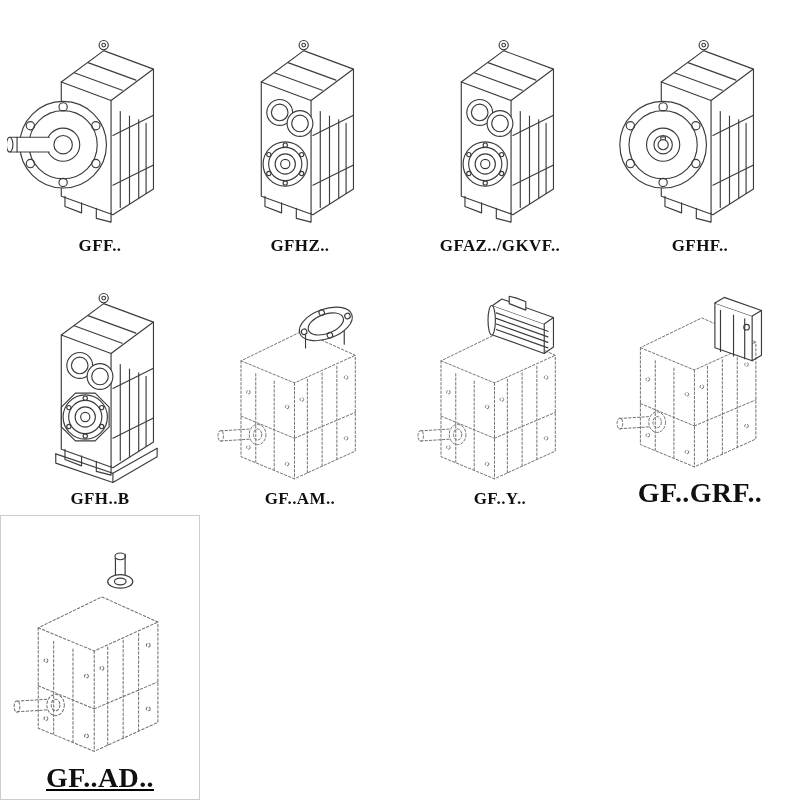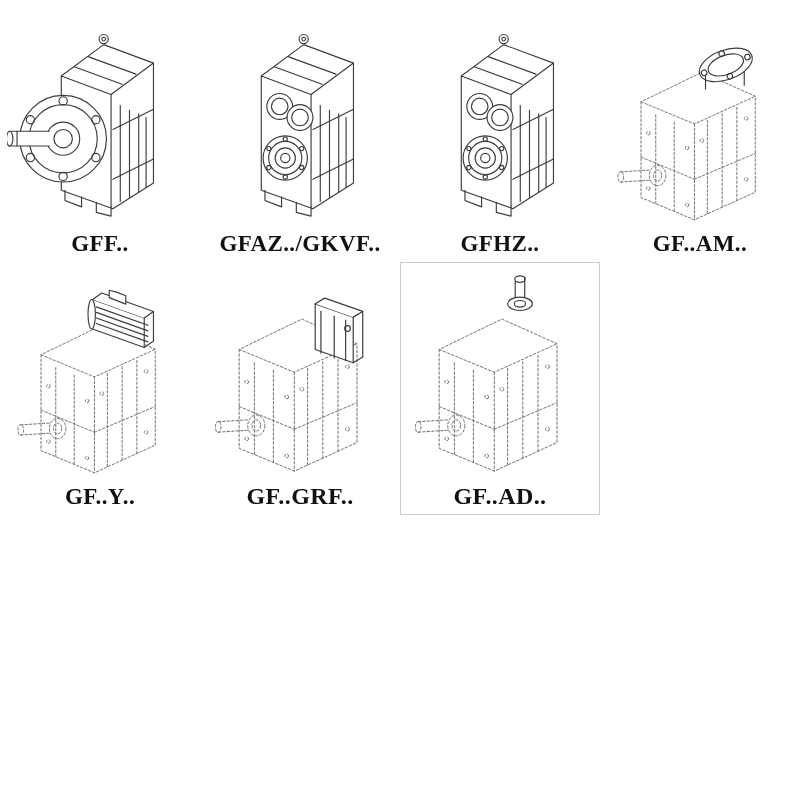--- a/index.html
+++ b/index.html
@@ -11,45 +11,45 @@
     display: grid;
     grid-template-columns: repeat(4, 200px);
     grid-template-rows: 262px 253px 285px;
     width: 800px; height: 800px;
   }
   figure.cell {
     margin: 0; padding: 0 0 6px 0;
     display: flex; flex-direction: column;
     align-items: center; justify-content: flex-end;
   }
-  figure.cell.boxed { box-shadow: inset 0 0 0 1px #cccccc; }
+  figure.cell.boxed { box-shadow: inset 0 0 0 1px #cccccc; text-decoration: underline; }
   svg.drawing {
     width: 186px; height: 212px; display: block;
     fill: none;
     stroke: #3c3c3c;
     stroke-width: 1.25;
     stroke-linejoin: round;
     stroke-linecap: round;
   }
   svg.drawing.big { width: 196px; height: 222px; }
   use.dash {
     stroke: #6f6f6f;
     stroke-width: 1.05;
     stroke-dasharray: 2.6 2.1;
   }
   figcaption.label {
     font-weight: bold;
-    font-size: 23px;
+    font-size: 17px;
     letter-spacing: 0.4px;
     color: #101010;
     line-height: 1.1;
     margin-top: 2px;
     white-space: nowrap;
   }
-  figcaption.label.lg { font-size: 24px; }
+  figcaption.label.lg { font-size: 28px; }
   .defs-holder { position: absolute; width: 0; height: 0; overflow: hidden; }
 </style>
 </head>
 <body>
 
 <svg class="defs-holder" aria-hidden="true">
   <defs>
 
     <g id="gHousingA">
       <path d="M58,64 L104,30 L158,50 L158,180 L114,208 L58,188 Z"></path>
@@ -215,34 +215,54 @@
       </svg>
       <figcaption class="label">GFF..</figcaption>
     </figure>
 
     <figure class="cell">
       <svg class="drawing" viewBox="0 0 200 230">
         <use href="#gHousingA"></use>
         <use href="#gBoresTop"></use>
         <use href="#gBoreLow"></use>
       </svg>
-      <figcaption class="label">GFAZ../GKVF..</figcaption>
+      <figcaption class="label">GFHZ..</figcaption>
     </figure>
 
     <figure class="cell">
       <svg class="drawing" viewBox="0 0 200 230">
         <use href="#gHousingA"></use>
         <use href="#gBoresTop"></use>
         <use href="#gBoreLow"></use>
       </svg>
-      <figcaption class="label">GFHZ..</figcaption>
-    </figure>
-
-
-
+      <figcaption class="label">GFAZ../GKVF..</figcaption>
+    </figure>
+
+    <figure class="cell">
+      <svg class="drawing" viewBox="0 0 200 230">
+        <use href="#gHousingA"></use>
+        <g transform="translate(60,132)">
+          <use href="#gFlange"></use>
+          <use href="#gHollow"></use>
+        </g>
+      </svg>
+      <figcaption class="label">GFHF..</figcaption>
+    </figure>
+
+
+    <figure class="cell">
+      <svg class="drawing" viewBox="0 0 200 230">
+        <use href="#gHousingA"></use>
+        <use href="#gBoresTop"></use>
+        <use href="#gBoreOct"></use>
+        <use href="#gBoreLow"></use>
+        <use href="#gBase"></use>
+      </svg>
+      <figcaption class="label">GFH..B</figcaption>
+    </figure>
 
     <figure class="cell">
       <svg class="drawing" viewBox="0 0 200 230">
         <use href="#gHousingB" class="dash"></use>
         <use href="#gFlangeTop"></use>
       </svg>
       <figcaption class="label">GF..AM..</figcaption>
     </figure>
 
     <figure class="cell">

